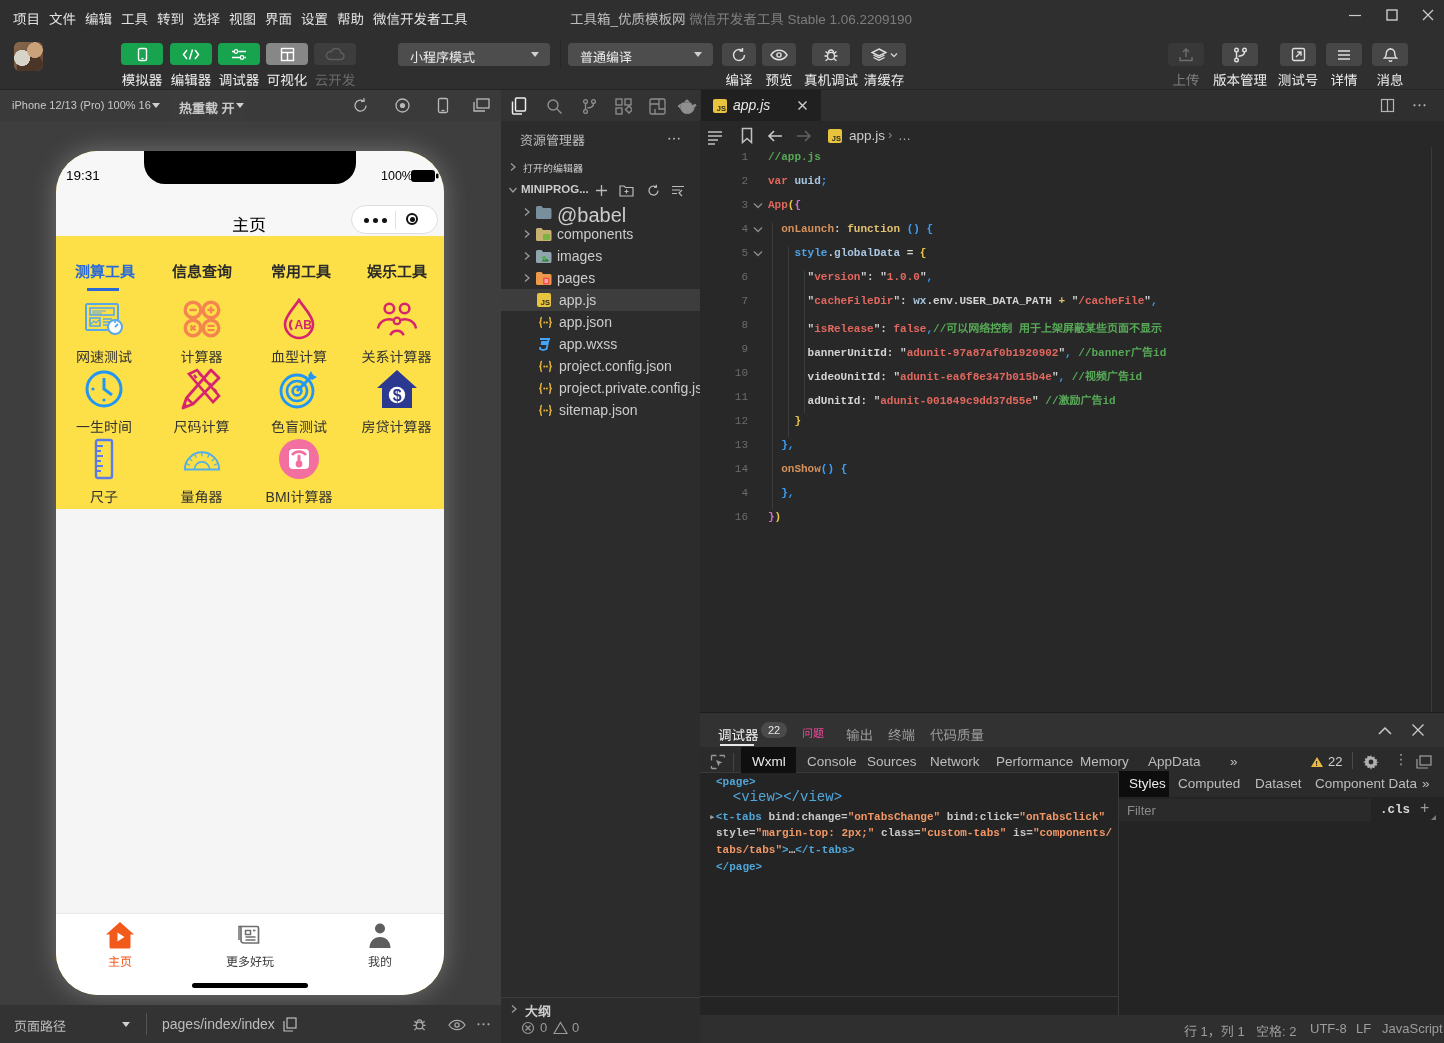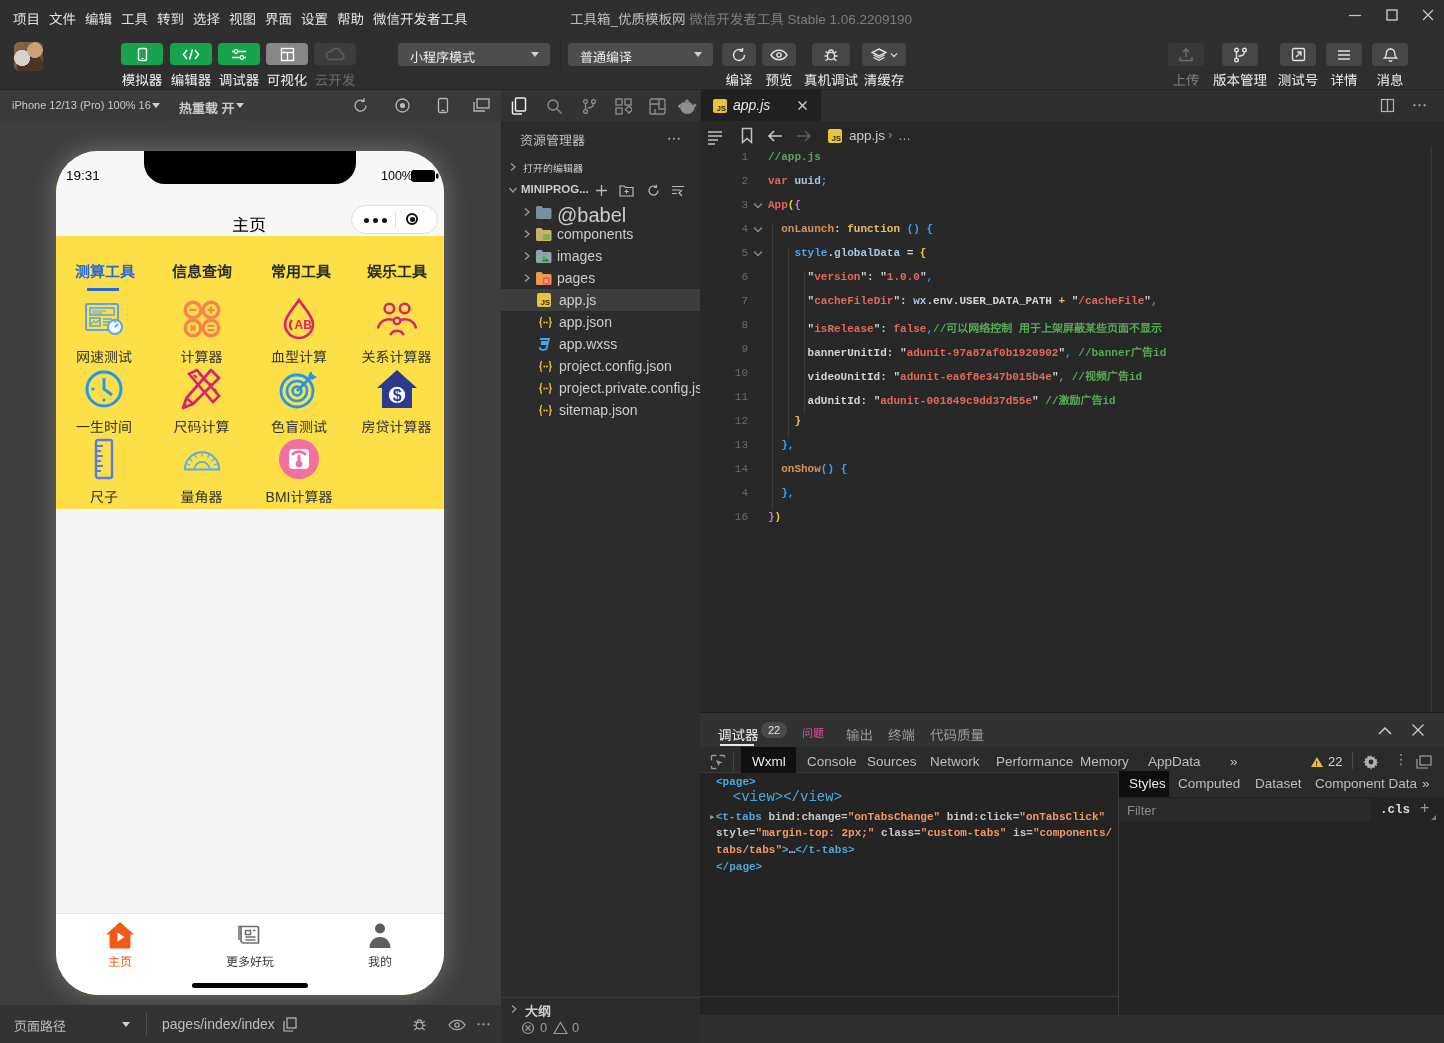--- a/index.html
+++ b/index.html
@@ -703,14 +703,21 @@
       <span class="abs" style="left:555px;top:63px;font-size:13.5px;color:#bdbdbd;white-space:nowrap;">Dataset</span>
       <span class="abs" style="left:615px;top:63px;font-size:13.5px;color:#bdbdbd;white-space:nowrap;">Component Data</span>
       <span class="abs" style="left:722px;top:63px;font-size:13.5px;color:#bdbdbd;">»</span>
       <div class="abs" style="left:419px;top:86px;width:252px;height:22px;background:#2a2a2a;"></div>
       <span class="abs" style="left:427px;top:90px;font-size:13px;color:#8a8a8a;">Filter</span>
       <span class="abs mono" style="left:680px;top:90px;font-size:12.5px;color:#d8d8d8;font-weight:700;">.cls</span>
       <span class="abs" style="left:720px;top:86px;font-size:16px;color:#9a9a9a;">+</span>
       <div class="abs" style="left:731px;top:102px;width:0;height:0;border-left:5px solid transparent;border-bottom:5px solid #7a7a7a;"></div>
     </div>
 
+  <div class="abs" style="left:700px;top:1015px;width:744px;height:28px;background:#2f2f2f;" id="statusbar">
+    <span class="abs" style="left:484px;top:6px;font-size:13px;color:#9d9d9d;">行 1，列 1</span>
+    <span class="abs" style="left:556px;top:6px;font-size:13px;color:#9d9d9d;">空格: 2</span>
+    <span class="abs" style="left:610px;top:6px;font-size:13px;color:#9d9d9d;">UTF-8</span>
+    <span class="abs" style="left:656px;top:6px;font-size:13px;color:#9d9d9d;">LF</span>
+    <span class="abs" style="left:682px;top:6px;font-size:13px;color:#9d9d9d;">JavaScript</span>
+  </div>
 
 </div>
 
 </body></html>

